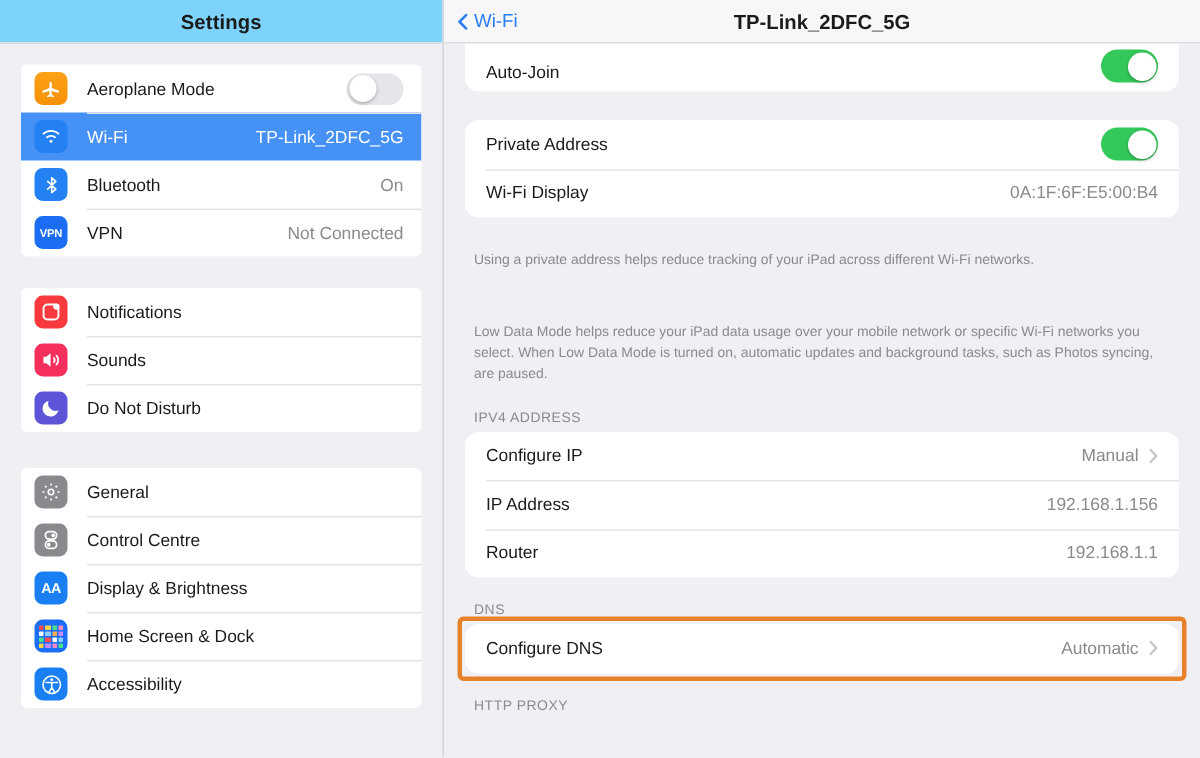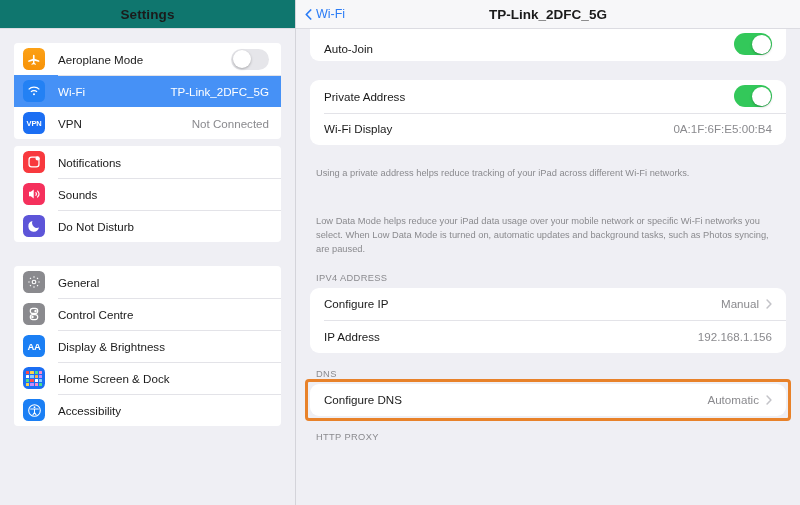--- a/index.html
+++ b/index.html
@@ -14,34 +14,34 @@
   
   #sidebar {
     width: 296px; height: 505px;
     background: #EFEFF4;
     border-right: 1px solid #D4D4DA;
     position: relative;
     overflow: hidden;
   }
   .side-header {
     height: 29px;
-    background: #0f766e;
+    background: #7dd3fc;
     display: flex; align-items: center; justify-content: center;
     border-bottom: 1px solid #DCDCE2;
   }
   .side-header-title { font-size: 13.5px; font-weight: bold; color: #1b1b1b; letter-spacing: .1px; }
   .side-scroll { height: 476px; padding: 0 14px; }
 
   .card {
     background: #FFFFFF;
     border-radius: 4px;
     overflow: hidden;
   }
   .g1 { margin-top: 14px; }
-  .g2 { margin-top: 7px; }
+  .g2 { margin-top: 21px; }
   .g3 { margin-top: 24px; }
 
   .srow {
     height: 32px;
     display: flex; align-items: center;
     padding-left: 9px; padding-right: 12px;
     position: relative;
   }
   .srow + .srow::before {
     content: ""; position: absolute; left: 44px; right: 0; top: 0; height: 1px;
@@ -201,20 +201,29 @@
             <svg width="14" height="14" viewBox="0 0 24 24" fill="#fff">
               <path d="M12 19.2a1.75 1.75 0 110-3.5 1.75 1.75 0 010 3.5z"></path>
               <path d="M12 12.4c1.7 0 3.3.65 4.5 1.8l1.45-1.5A8.4 8.4 0 0012 10.3a8.4 8.4 0 00-5.95 2.4l1.45 1.5A6.4 6.4 0 0112 12.4z"></path>
               <path d="M12 6.6c3.2 0 6.2 1.25 8.45 3.4L21.9 8.5A13.9 13.9 0 0012 4.5 13.9 13.9 0 002.1 8.5l1.45 1.5A11.9 11.9 0 0112 6.6z"></path>
             </svg>
           </span>
           <span class="slabel">Wi-Fi</span>
           <span class="svalue">TP-Link_2DFC_5G</span>
         </div>
 
+        <div class="srow">
+          <span class="sicon ic-bt">
+            <svg width="13" height="13" viewBox="0 0 24 24" fill="none" stroke="#fff" stroke-width="2.1" stroke-linejoin="round" stroke-linecap="round">
+              <path d="M7 7.2l10 9.6L12 21V3l5 4.2L7 16.8"></path>
+            </svg>
+          </span>
+          <span class="slabel">Bluetooth</span>
+          <span class="svalue">On</span>
+        </div>
 
         <div class="srow">
           <span class="sicon ic-vpn">VPN</span>
           <span class="slabel">VPN</span>
           <span class="svalue">Not Connected</span>
         </div>
       </div>
 
       <div class="card g2">
 
@@ -373,20 +382,24 @@
             <span class="dlabel">Configure IP</span>
             <span class="dvalue">Manual</span>
             <svg class="dchev" viewBox="0 0 7 12" fill="none" stroke="#C3C3C8" stroke-width="1.8" stroke-linecap="round" stroke-linejoin="round">
               <path d="M1.2 1.2l4.6 4.8-4.6 4.8"></path>
             </svg>
           </div>
           <div class="drow">
             <span class="dlabel">IP Address</span>
             <span class="dvalue">192.168.1.156</span>
           </div>
+          <div class="drow">
+            <span class="dlabel">Router</span>
+            <span class="dvalue">192.168.1.1</span>
+          </div>
         </div>
 
         <div class="sp-16"></div>
 
         <div class="grouphdr">DNS</div>
 
         <div class="hl-wrap">
           <div class="dcard">
             <div class="drow">
               <span class="dlabel">Configure DNS</span>

